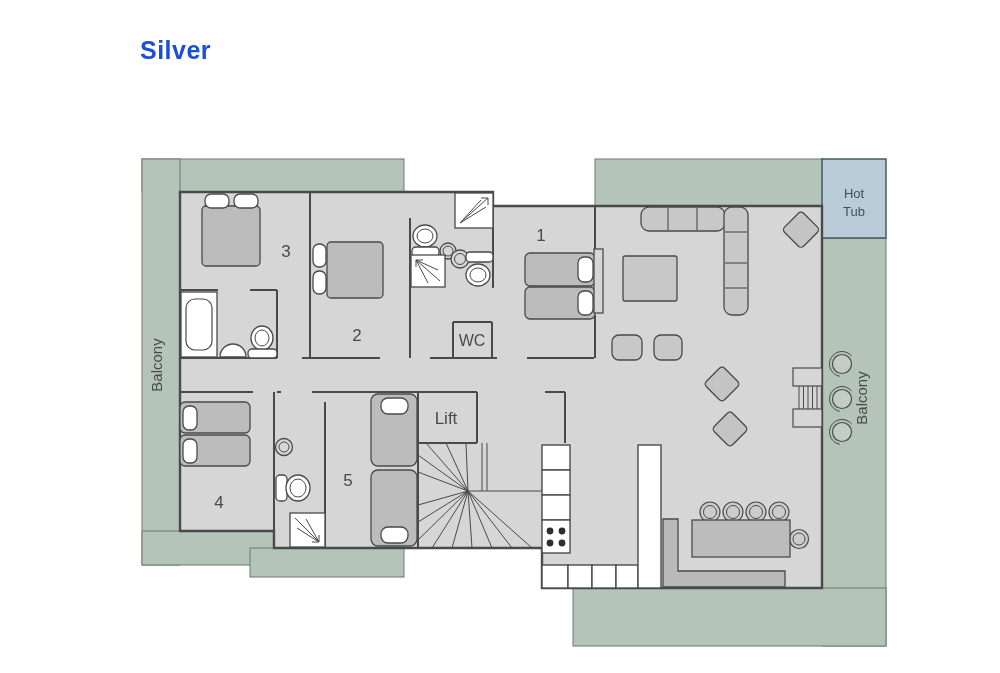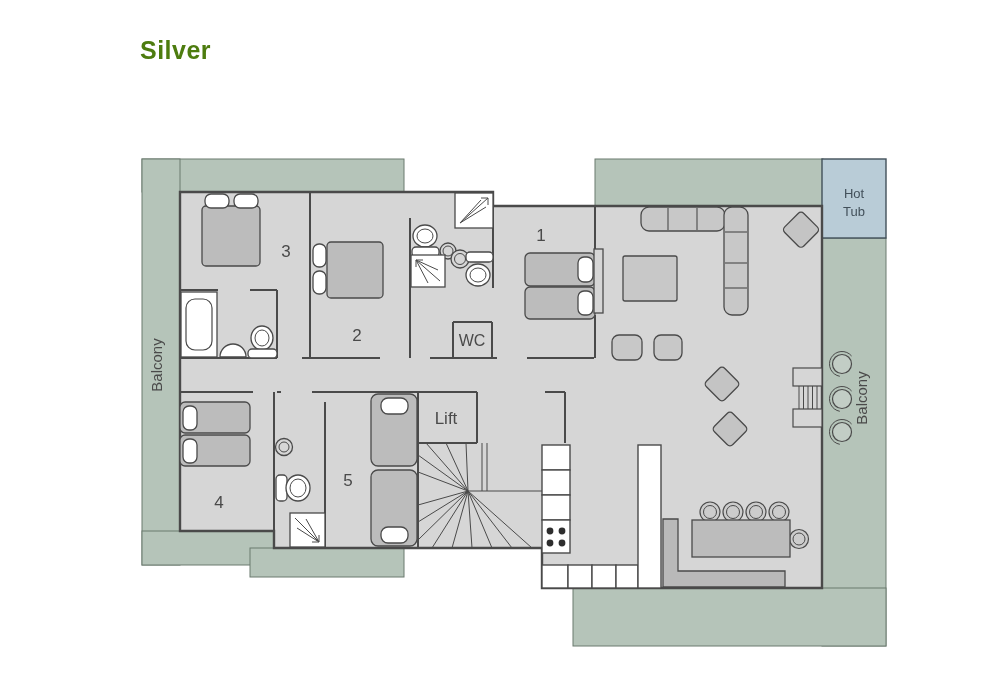--- a/index.html
+++ b/index.html
@@ -1,18 +1,18 @@
 <!DOCTYPE html>
 <html><head>
 <meta charset="utf-8">
 <style>
   html,body{margin:0;padding:0;background:#ffffff;}
   .canvas{position:relative;width:1000px;height:673px;background:#ffffff;overflow:hidden;
           font-family:"Liberation Sans", sans-serif;}
-  .title{position:absolute;left:140px;top:36px;font-size:25px;font-weight:bold;color:#4d7c0f;letter-spacing:.5px;}
+  .title{position:absolute;left:140px;top:36px;font-size:25px;font-weight:bold;color:#1d4ed8;letter-spacing:.5px;}
   svg{position:absolute;left:0;top:0;}
   svg text{font-family:"Liberation Sans", sans-serif;fill:#4a4a4a;}
   .room-label{font-size:17px;}
   .small-label{font-size:16px;}
   .hot-tub-label{font-size:13px;fill:#42505a;}
   .balcony-label{font-size:15px;fill:#4a4a4a;}
 </style>
 </head>
 <body>
 

